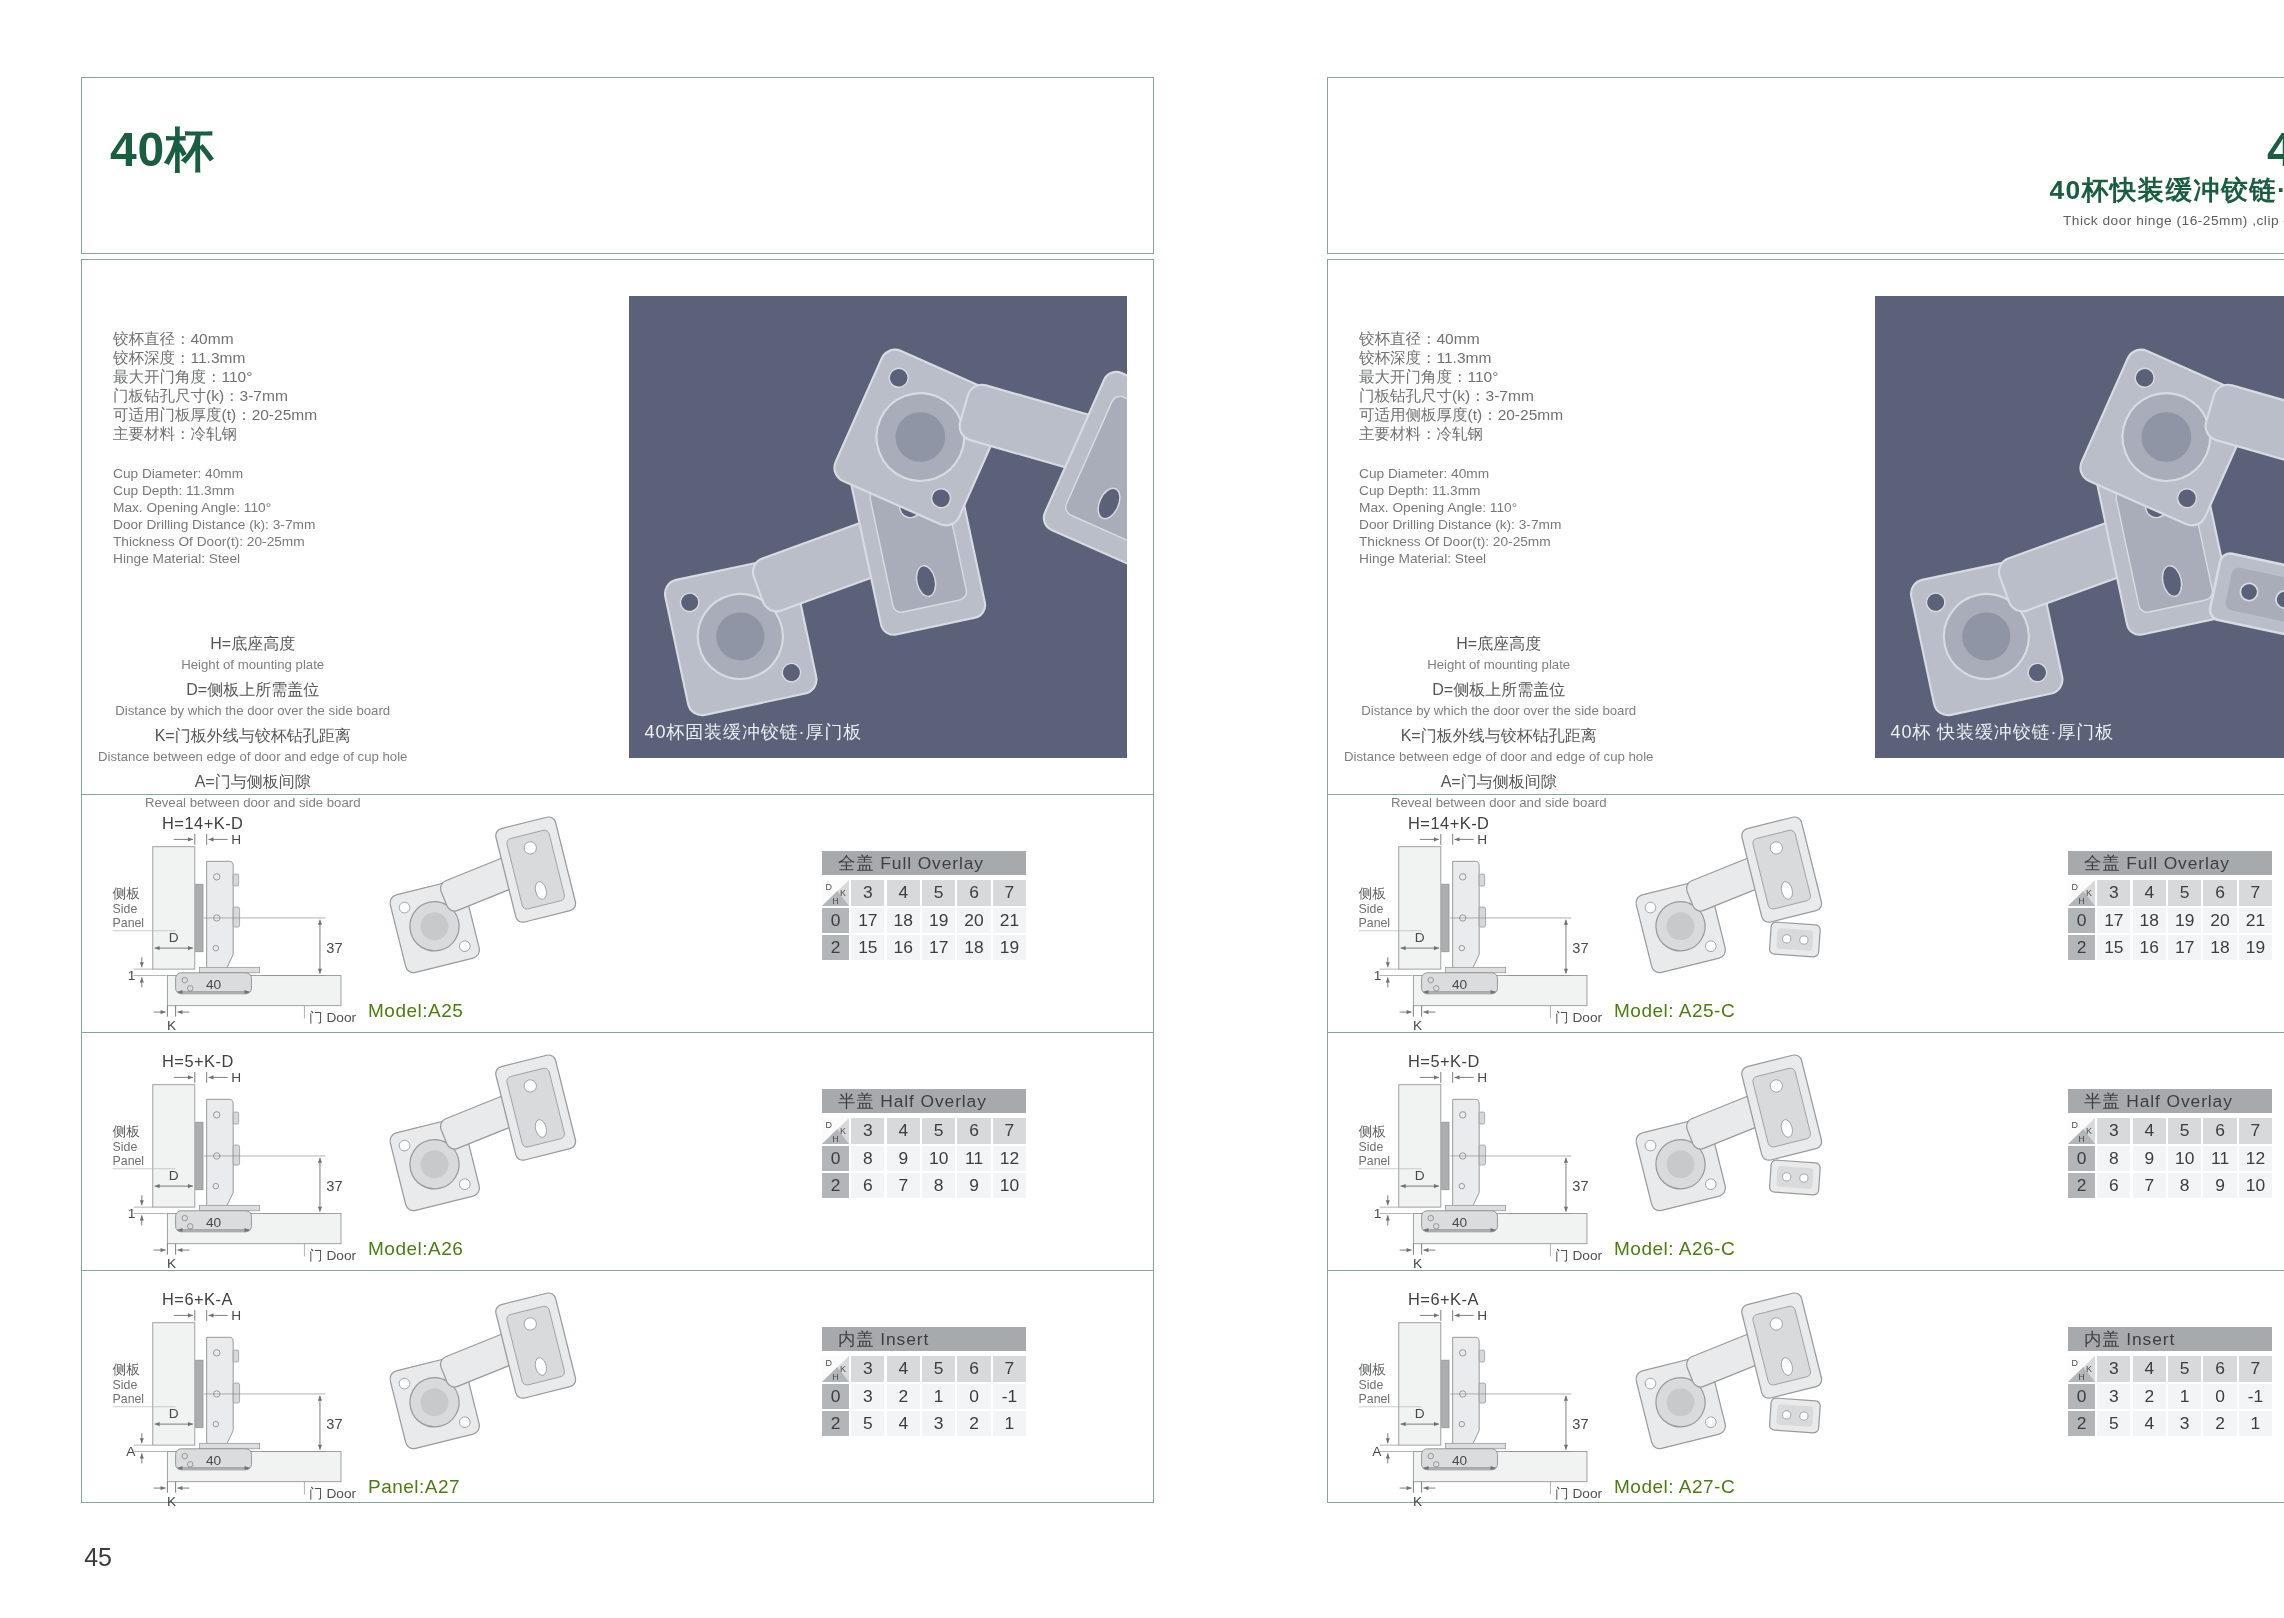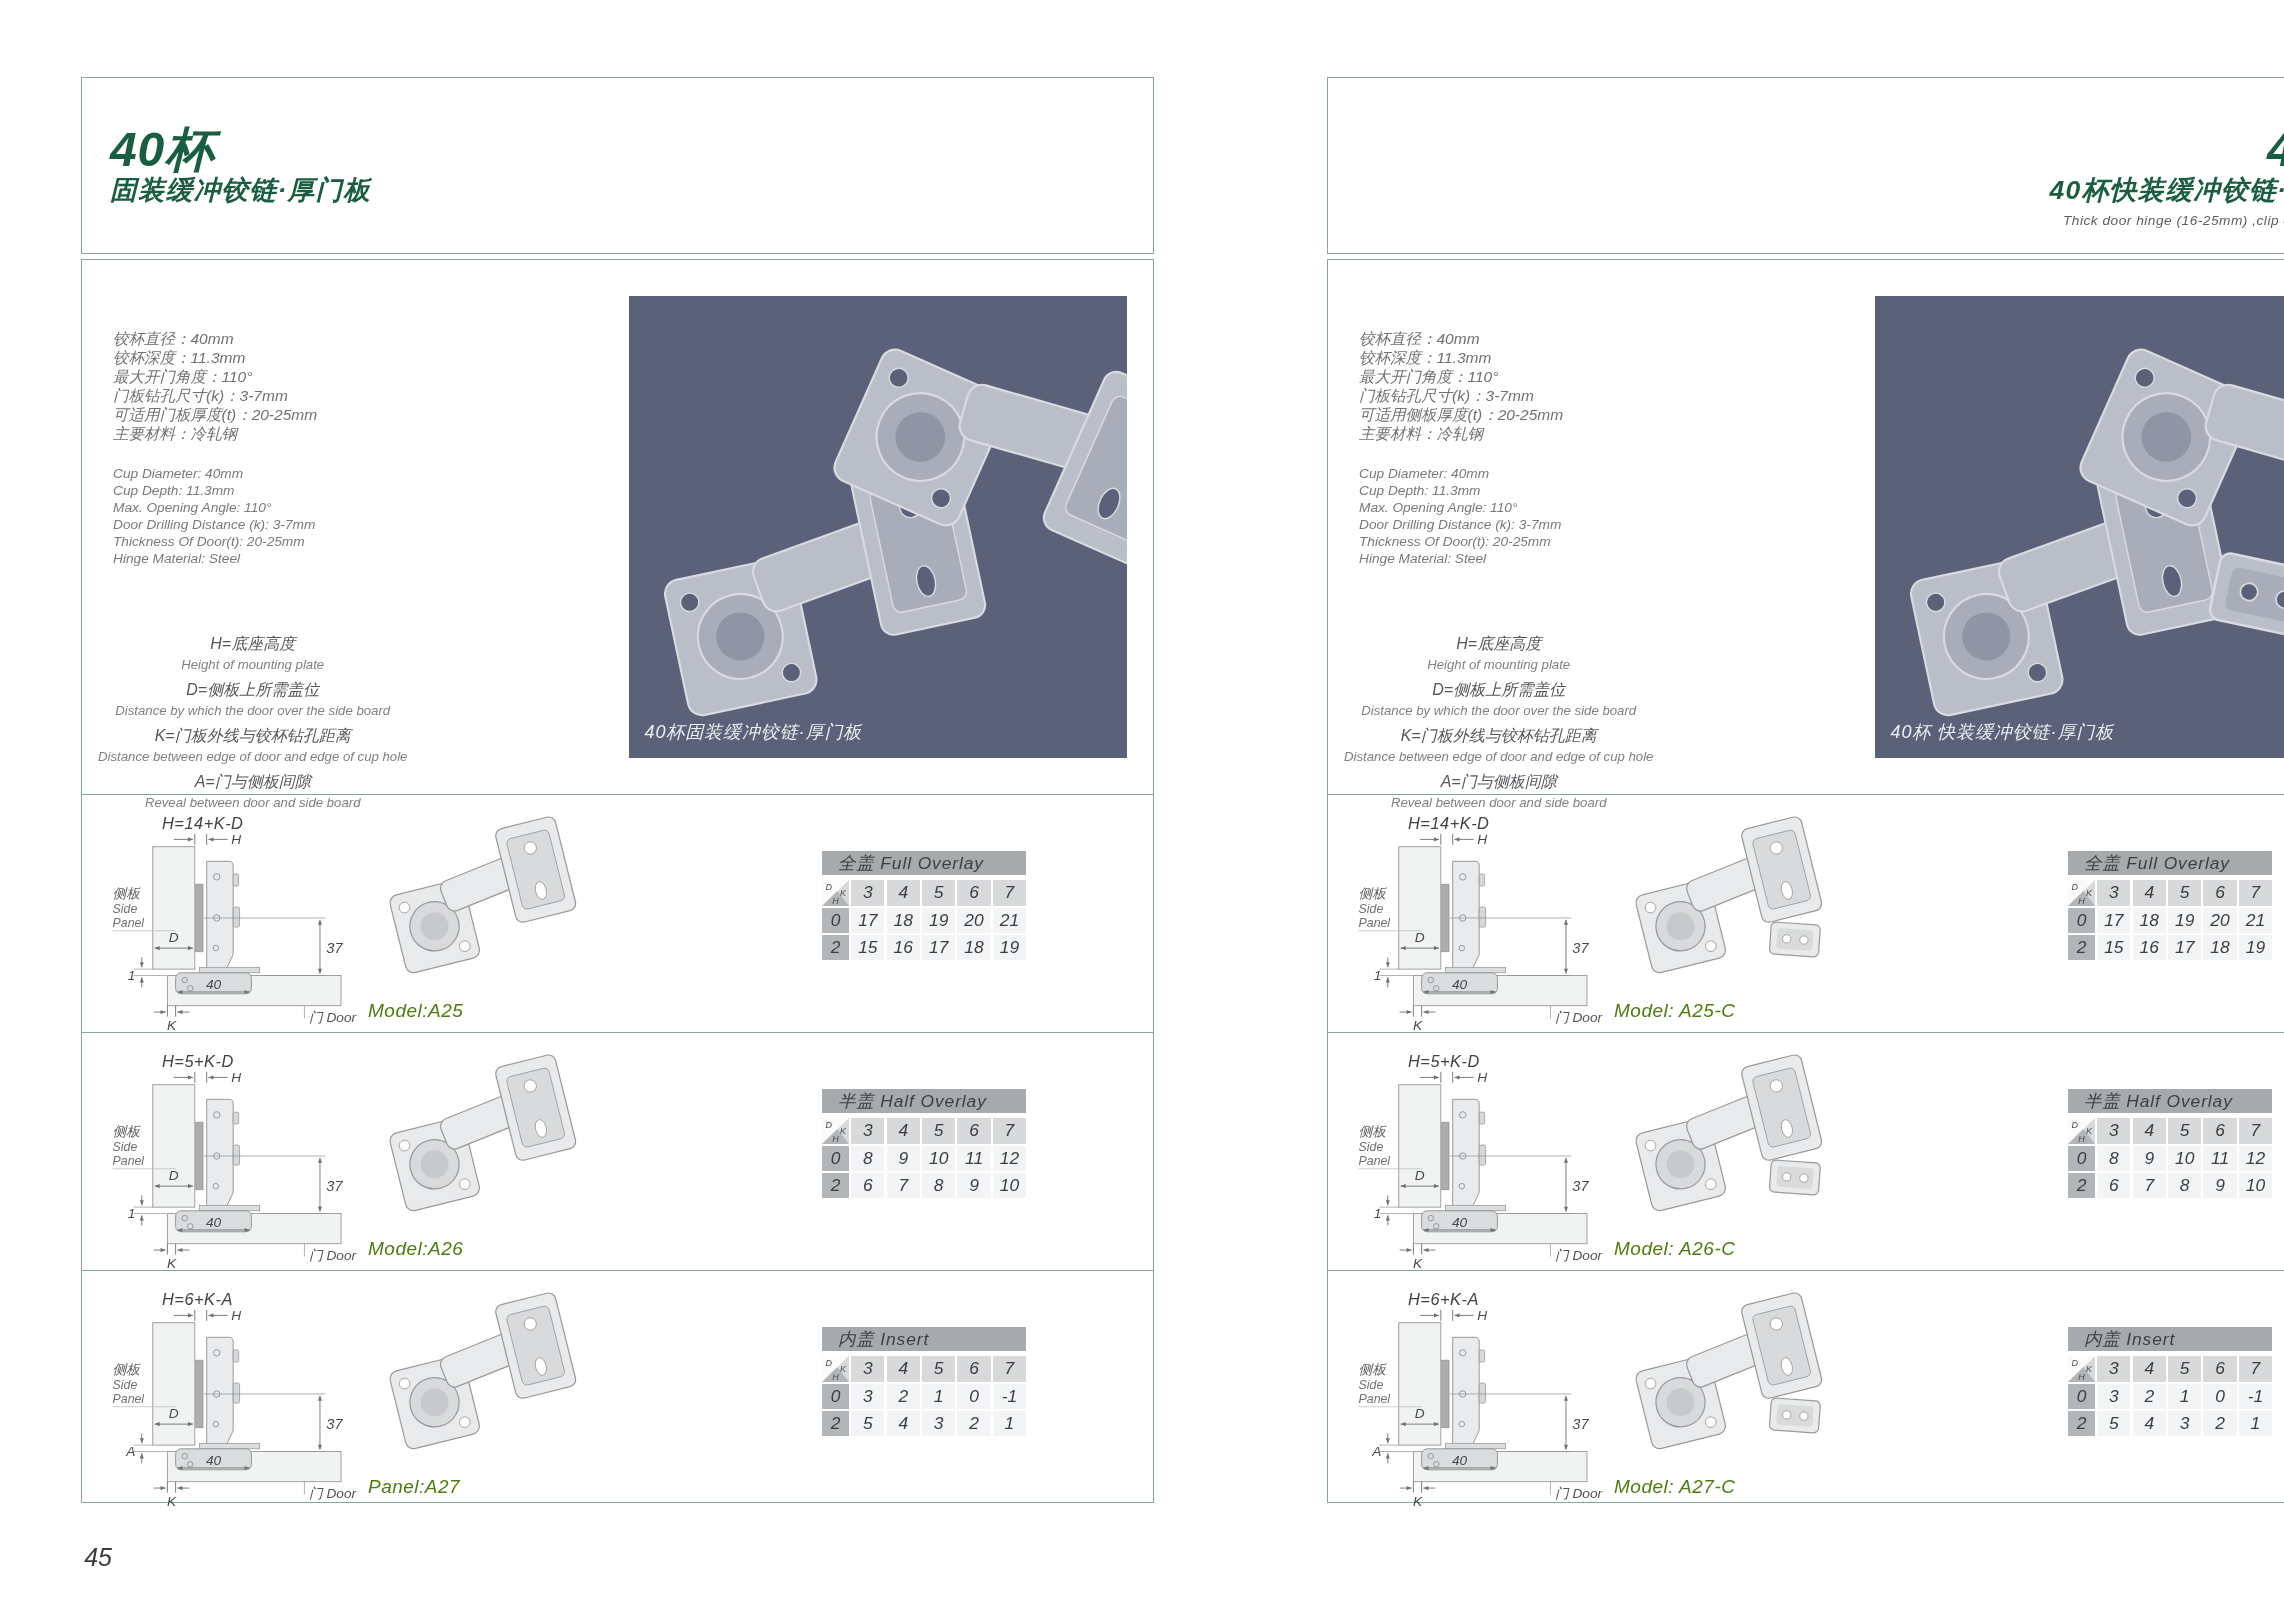--- a/index.html
+++ b/index.html
@@ -1,18 +1,18 @@
 <!DOCTYPE html>
 <html style="--green: #1a5e41; --border: #86a794; --photobg: #5a6178; --tbar: #a7aaac; --thead: #d8d9da; --tlabel: #b3b6b8; --tcell: #f3f4f5;font-size:7.3px"><head>
 <meta charset="utf-8">
 <style>
   html,body{margin:0;padding:0;background:#ffffff;}
   .sheet{position:relative;width:2482px;height:1618px;background:#fff;overflow:hidden;
          font-family:"Liberation Sans","DejaVu Sans",sans-serif;color:#55575a;}
-  .page{position:absolute;top:0;width:943px;height:1618px;font-style:italic;}
+  .page{position:absolute;top:0;width:943px;height:1618px;}
   .p45{left:81px;} .p46{left:1327px;}
 
   .hdr{position:absolute;top:77px;left:0;width:1073px;height:177px;
        border:0.9px solid var(--border);box-sizing:border-box;}
   .hdr-inner{position:absolute;top:0;left:28px;right:28px;height:100%;}
   .p46 .hdr-inner{text-align:right;}
   .hdr-title{position:absolute;top:40px;left:0;right:0;font-size:48px;font-weight:bold;
              color:var(--green);letter-spacing:0.9px;}
   .p45 .hdr-title{text-align:left;} .p46 .hdr-title{text-align:right;}
   .hdr-sub{position:absolute;top:94px;left:0;right:0;font-size:26.5px;font-weight:bold;
@@ -58,21 +58,20 @@
 </style>
 </head>
 <body>
 
 <div class="sheet">
 
   <div class="page p45">
     <div class="hdr">
       <div class="hdr-inner">
         <div class="hdr-title">40杯</div>
-        <div class="hdr-sub">固装缓冲铰链·厚门板</div>
       </div>
     </div>
 
     <div class="main">
       <div class="specs-cn">
         <div>铰杯直径：40mm</div>
         <div>铰杯深度：11.3mm</div>
         <div>最大开门角度：110°</div>
         <div>门板钻孔尺寸(k)：3-7mm</div>
         <div>可适用门板厚度(t)：20-25mm</div>

